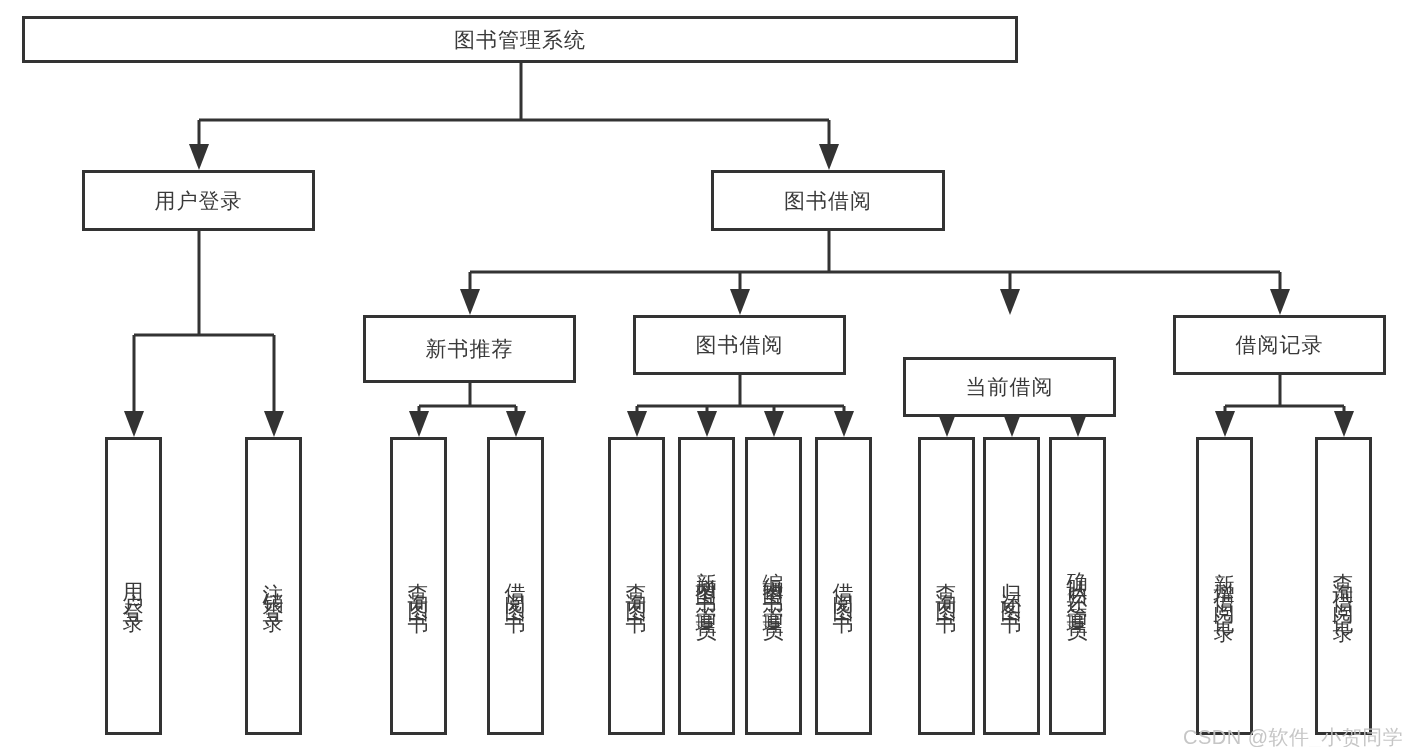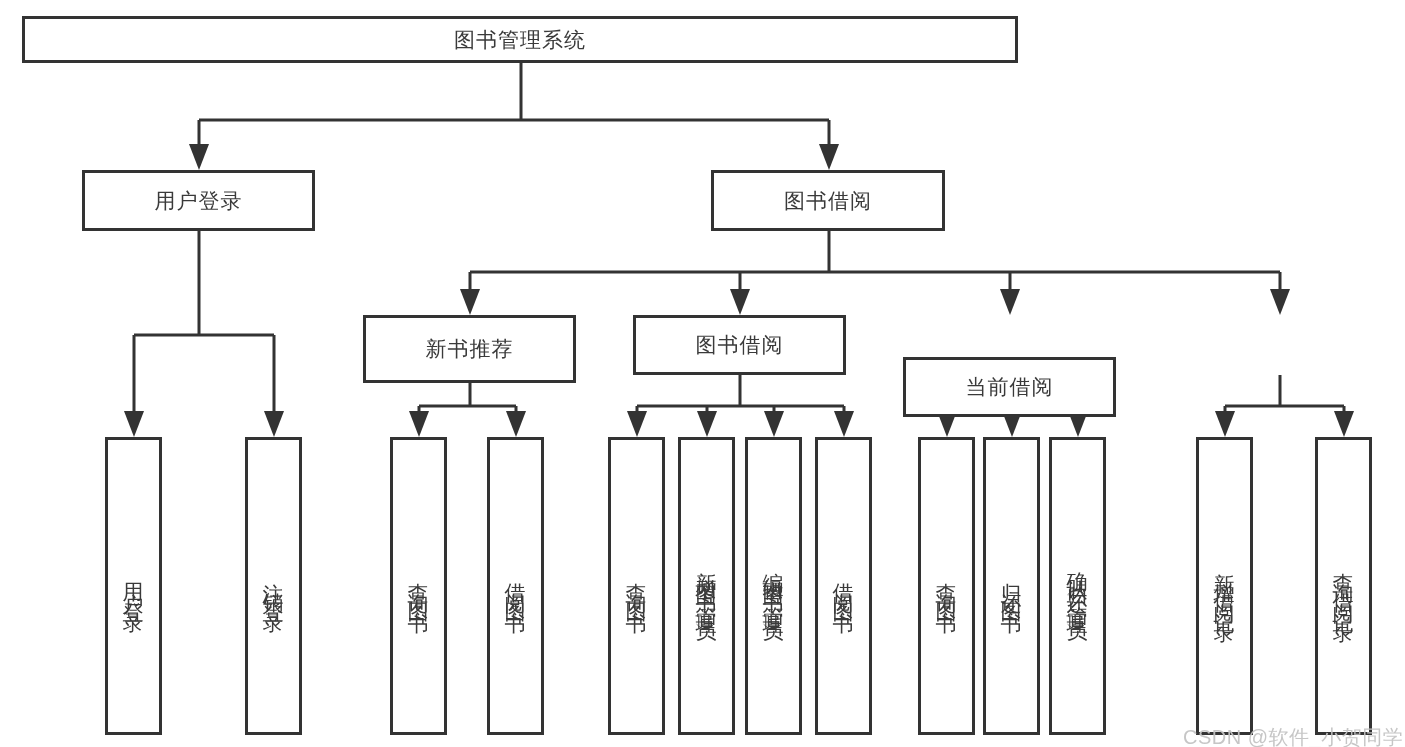--- a/index.html
+++ b/index.html
@@ -120,20 +120,23 @@
 
   <div class="node hbox" style="left:363px;top:315px;width:213px;height:68px;">
     <span>新书推荐</span>
   </div>
   <div class="node hbox" style="left:633px;top:315px;width:213px;height:60px;">
     <span>图书借阅</span>
   </div>
   <div class="node hbox" style="left:903px;top:315px;width:213px;height:60px;margin-top:42px;">
     <span>当前借阅</span>
   </div>
+  <div class="node hbox" style="left:1173px;top:315px;width:213px;height:60px;">
+    <span>借阅记录</span>
+  </div>
 
   <div class="node vbox" style="left:105px;top:437px;width:57px;height:298px;">
     <span>用户登录</span>
   </div>
   <div class="node vbox" style="left:245px;top:437px;width:57px;height:298px;">
     <span>注销登录</span>
   </div>
 
   <div class="node vbox" style="left:390px;top:437px;width:57px;height:298px;">
     <span>查询图书</span>

